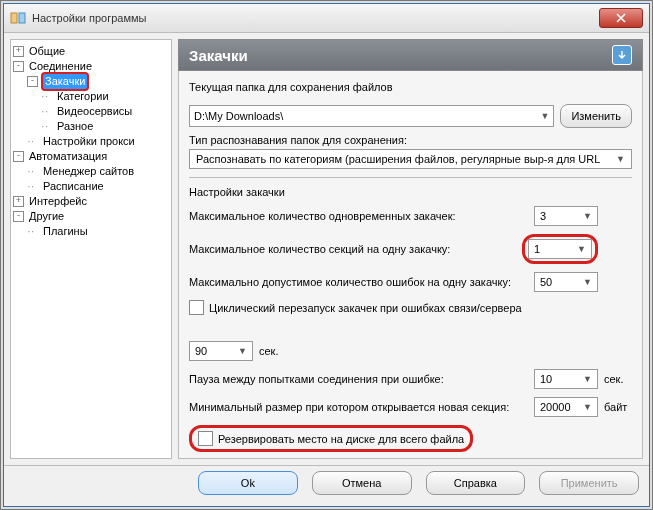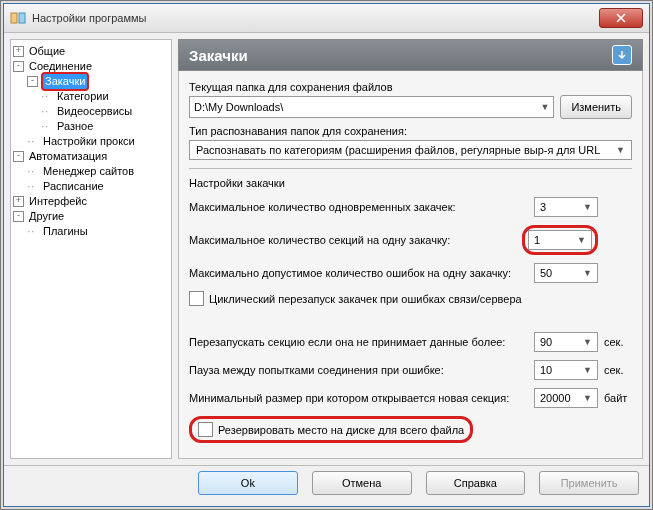--- a/index.html
+++ b/index.html
@@ -22,21 +22,21 @@
   .dots{color:#999;}
   .panel{flex:1;margin:6px;margin-left:6px;display:flex;flex-direction:column;}
   .panel-head{background:linear-gradient(#8a8f95,#6e747a);color:#fff;font-size:15px;font-weight:bold;padding:5px 10px;display:flex;align-items:center;justify-content:space-between;border:1px solid #888;}
   .panel-head .arrow{width:18px;height:18px;border:1px solid #fff;border-radius:3px;background:#5aa0d8;display:flex;align-items:center;justify-content:center;color:#fff;font-size:11px;}
   .panel-body{flex:1;border:1px solid #bbb;border-top:none;background:#f5f5f5;padding:10px;position:relative;overflow:hidden;}
   .row{display:flex;align-items:center;margin-bottom:6px;}
   .sep{border-top:1px solid #bbb;margin:8px 0;}
   .label{color:#000;}
   .pathbox{flex:1;height:20px;border:1px solid #999;background:#fff;padding:0 4px;display:flex;align-items:center;justify-content:space-between;margin-right:6px;}
   .drop-tri{color:#555;font-size:9px;}
-  .btn{height:22px;border:1px solid #999;background:linear-gradient(#fdfdfd,#e2e2e2);border-radius:3px;padding:0 10px;cursor:pointer;display:inline-flex;align-items:center;}
+  .btn{height:22px;border:1px solid #999;background:linear-gradient(#fdfdfd,#e2e2e2);border-radius:8px;padding:0 10px;cursor:pointer;display:inline-flex;align-items:center;}
   .fullselect{width:100%;height:20px;border:1px solid #999;background:#fff;display:flex;align-items:center;justify-content:space-between;padding:0 6px;box-sizing:border-box;}
   .section-title{font-weight:normal;margin-top:6px;margin-bottom:8px;}
   .setting{display:flex;align-items:center;justify-content:space-between;margin-bottom:8px;}
   .select-sm{width:64px;height:20px;border:1px solid #999;background:#fff;display:flex;align-items:center;justify-content:space-between;padding:0 5px;box-sizing:border-box;}
   .ring{border:3px solid #d61f1f;border-radius:12px;padding:2px 3px;}
   .unit{margin-left:6px;width:28px;}
   .chk{width:13px;height:13px;border:1px solid #888;background:#fff;margin-right:5px;display:inline-block;}
   .footer{height:34px;border-top:1px solid #bbb;display:flex;align-items:center;justify-content:flex-start;padding:0 10px;gap:14px;background:#f0f0f0;}
   .footer .btn{width:92px;justify-content:center;}
   .btn.primary{border:1px solid #4a90d9;background:linear-gradient(#e9f3fd,#cfe5fa);}
@@ -125,21 +125,21 @@
         <span>Закачки</span>
         <span class="arrow">
           <svg width="10" height="10" viewBox="0 0 10 10">
                 <path d="M5 1 L5 8 M2 5 L5 8 L8 5" stroke="#fff" stroke-width="1.4" fill="none"></path>
               </svg>
         </span>
       </div>
       <div class="panel-body">
 
         <div class="label">Текущая папка для сохранения файлов</div>
-        <div class="row" style="margin-top:2px;">
+        <div class="row" style="margin-top:11px;">
           <div class="pathbox">
             <span>D:\My Downloads\</span>
             <span class="drop-tri">▼</span>
           </div>
           <div class="btn">Изменить</div>
         </div>
 
         <div class="label" style="margin-top:6px;">Тип распознавания папок для сохранения:</div>
         <div class="fullselect" style="margin-top:3px;">
           <span style="overflow:hidden;text-overflow:ellipsis;white-space:nowrap;">Распознавать по категориям (расширения файлов, регулярные выр-я для URL</span>
@@ -183,21 +183,20 @@
             <span class="unit"></span>
           </div>
         </div>
 
         <div class="row" style="margin-bottom:26px;">
           <span class="chk"></span>
           <span>Циклический перезапуск закачек при ошибках связи/сервера</span>
         </div>
 
         <div class="setting">
-          <span>Перезапускать секцию если она не принимает данные более:</span>
           <div style="display:flex;align-items:center;">
             <div class="select-sm">
               <span>90</span>
               <span class="drop-tri">▼</span>
             </div>
             <span class="unit">сек.</span>
           </div>
         </div>
 
         <div class="setting">

